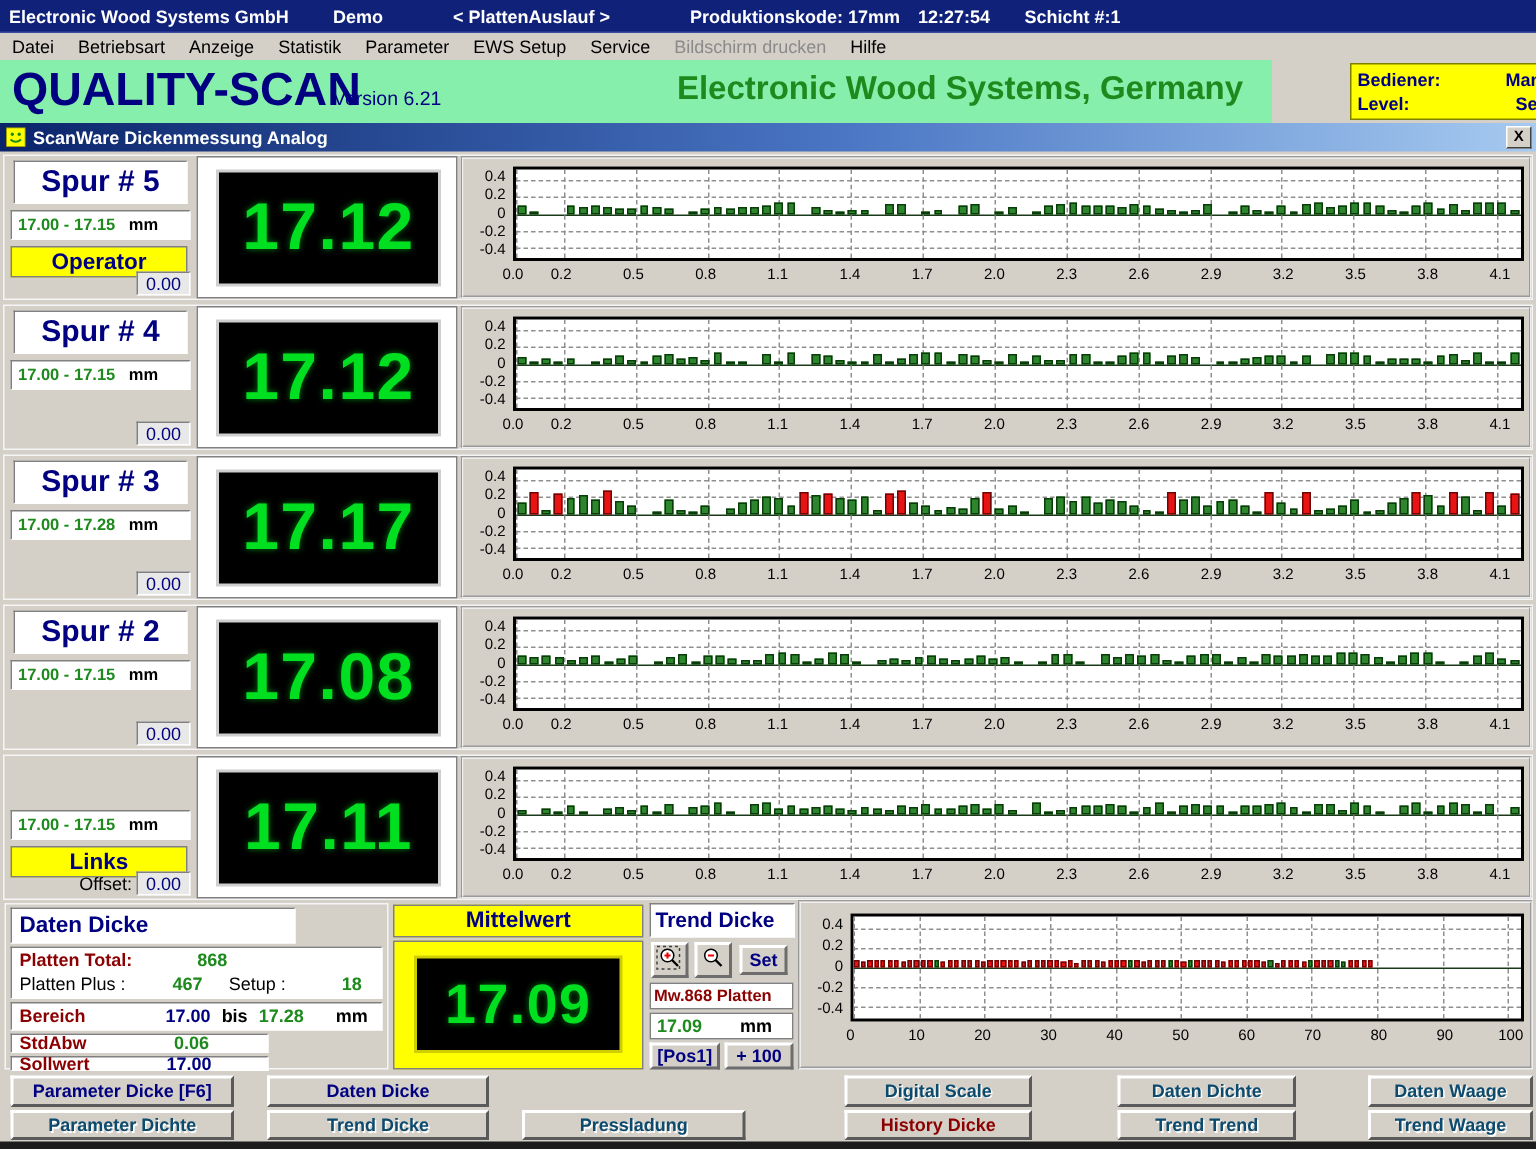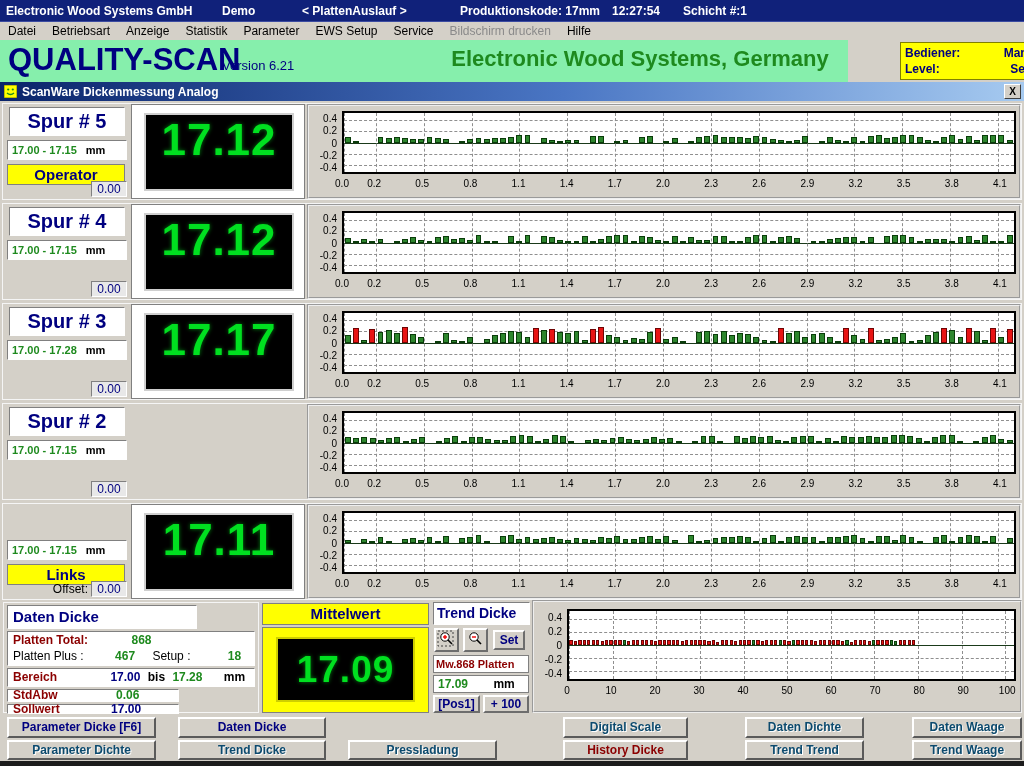--- a/index.html
+++ b/index.html
@@ -60,21 +60,21 @@
              border:1px solid #808080; text-align:center; font-size:15px; font-weight:bold;
              color:#000080; line-height:19px; }
   .offset-wrap { position:absolute; right:2px; bottom:2px; font-size:12px; color:#000; }
   .offset-label { margin-right:3px; }
   .offset-field { display:inline-block; width:36px; height:16px; background:#e8e8e8;
                   border:1px solid; border-color:#808080 #fff #fff #808080; color:#000080;
                   font-size:12px; text-align:center; line-height:14px; }
   .display-panel { position:absolute; left:128px; top:0; width:174px; height:95px; background:#fff;
                    border:1px solid #808080; }
   .lcd { position:absolute; left:14px; top:10px; width:146px; height:74px; background:#000;
-         box-shadow:0 0 0 2px #cfcfcf; display:flex; align-items:flex-start; justify-content:center; }
+         box-shadow:0 0 0 2px #cfcfcf; display:flex; align-items:center; justify-content:center; }
   .lcd-val { color:#00e020; font-size:44px; font-weight:bold; letter-spacing:1px;
              text-shadow:0 0 4px rgba(0,230,30,.55); }
 
   
   .chart { position:absolute; left:304px; top:0; width:714px; height:95px; background:#d4d0c8;
            border:2px groove #eee; }
   .plot { position:absolute; background:#fff; border:2px solid #000; overflow:hidden; }
   .chart .plot { left:33px; top:5px; width:674px; height:63px; }
   .ylabels { position:absolute; left:0; width:31px; font-size:10px; color:#000; }
   .chart .ylabels { top:5px; height:63px; }
@@ -617,20 +617,25 @@
         </div>
     </div>
   </div>
 
   <div class="track-row" style="top:403px">
     <div class="info-panel">
       <div class="name-box">Spur # 2</div>
       <div class="range-box"><span class="range-val">17.00 - 17.15</span><span class="range-unit">mm</span></div>
 
       <div class="offset-wrap"><span class="offset-label"></span><span class="offset-field">0.00</span></div>
+    </div>
+    <div class="display-panel">
+      <div class="lcd">
+          <span class="lcd-val">17.08</span>
+        </div>
     </div>
     <div class="chart">
       <div class="ylabels">
           <div class="ylab" style="top: 11.5385%;">0.4</div>
           <div class="ylab" style="top: 30.7692%;">0.2</div>
           <div class="ylab" style="top: 50%;">0</div>
           <div class="ylab" style="top: 69.2308%;">-0.2</div>
           <div class="ylab" style="top: 88.4615%;">-0.4</div>
         </div>
       <div class="plot">

